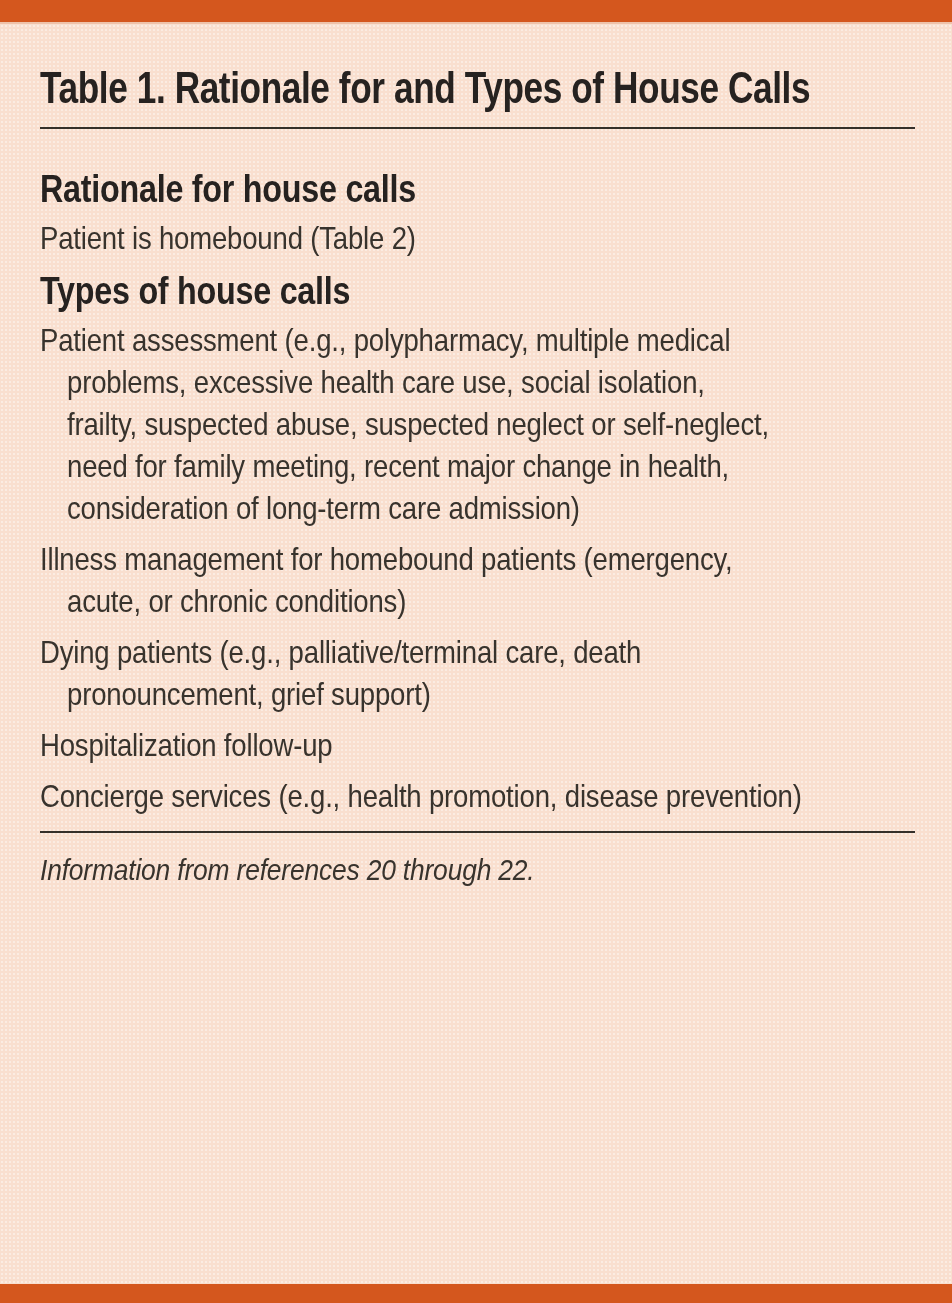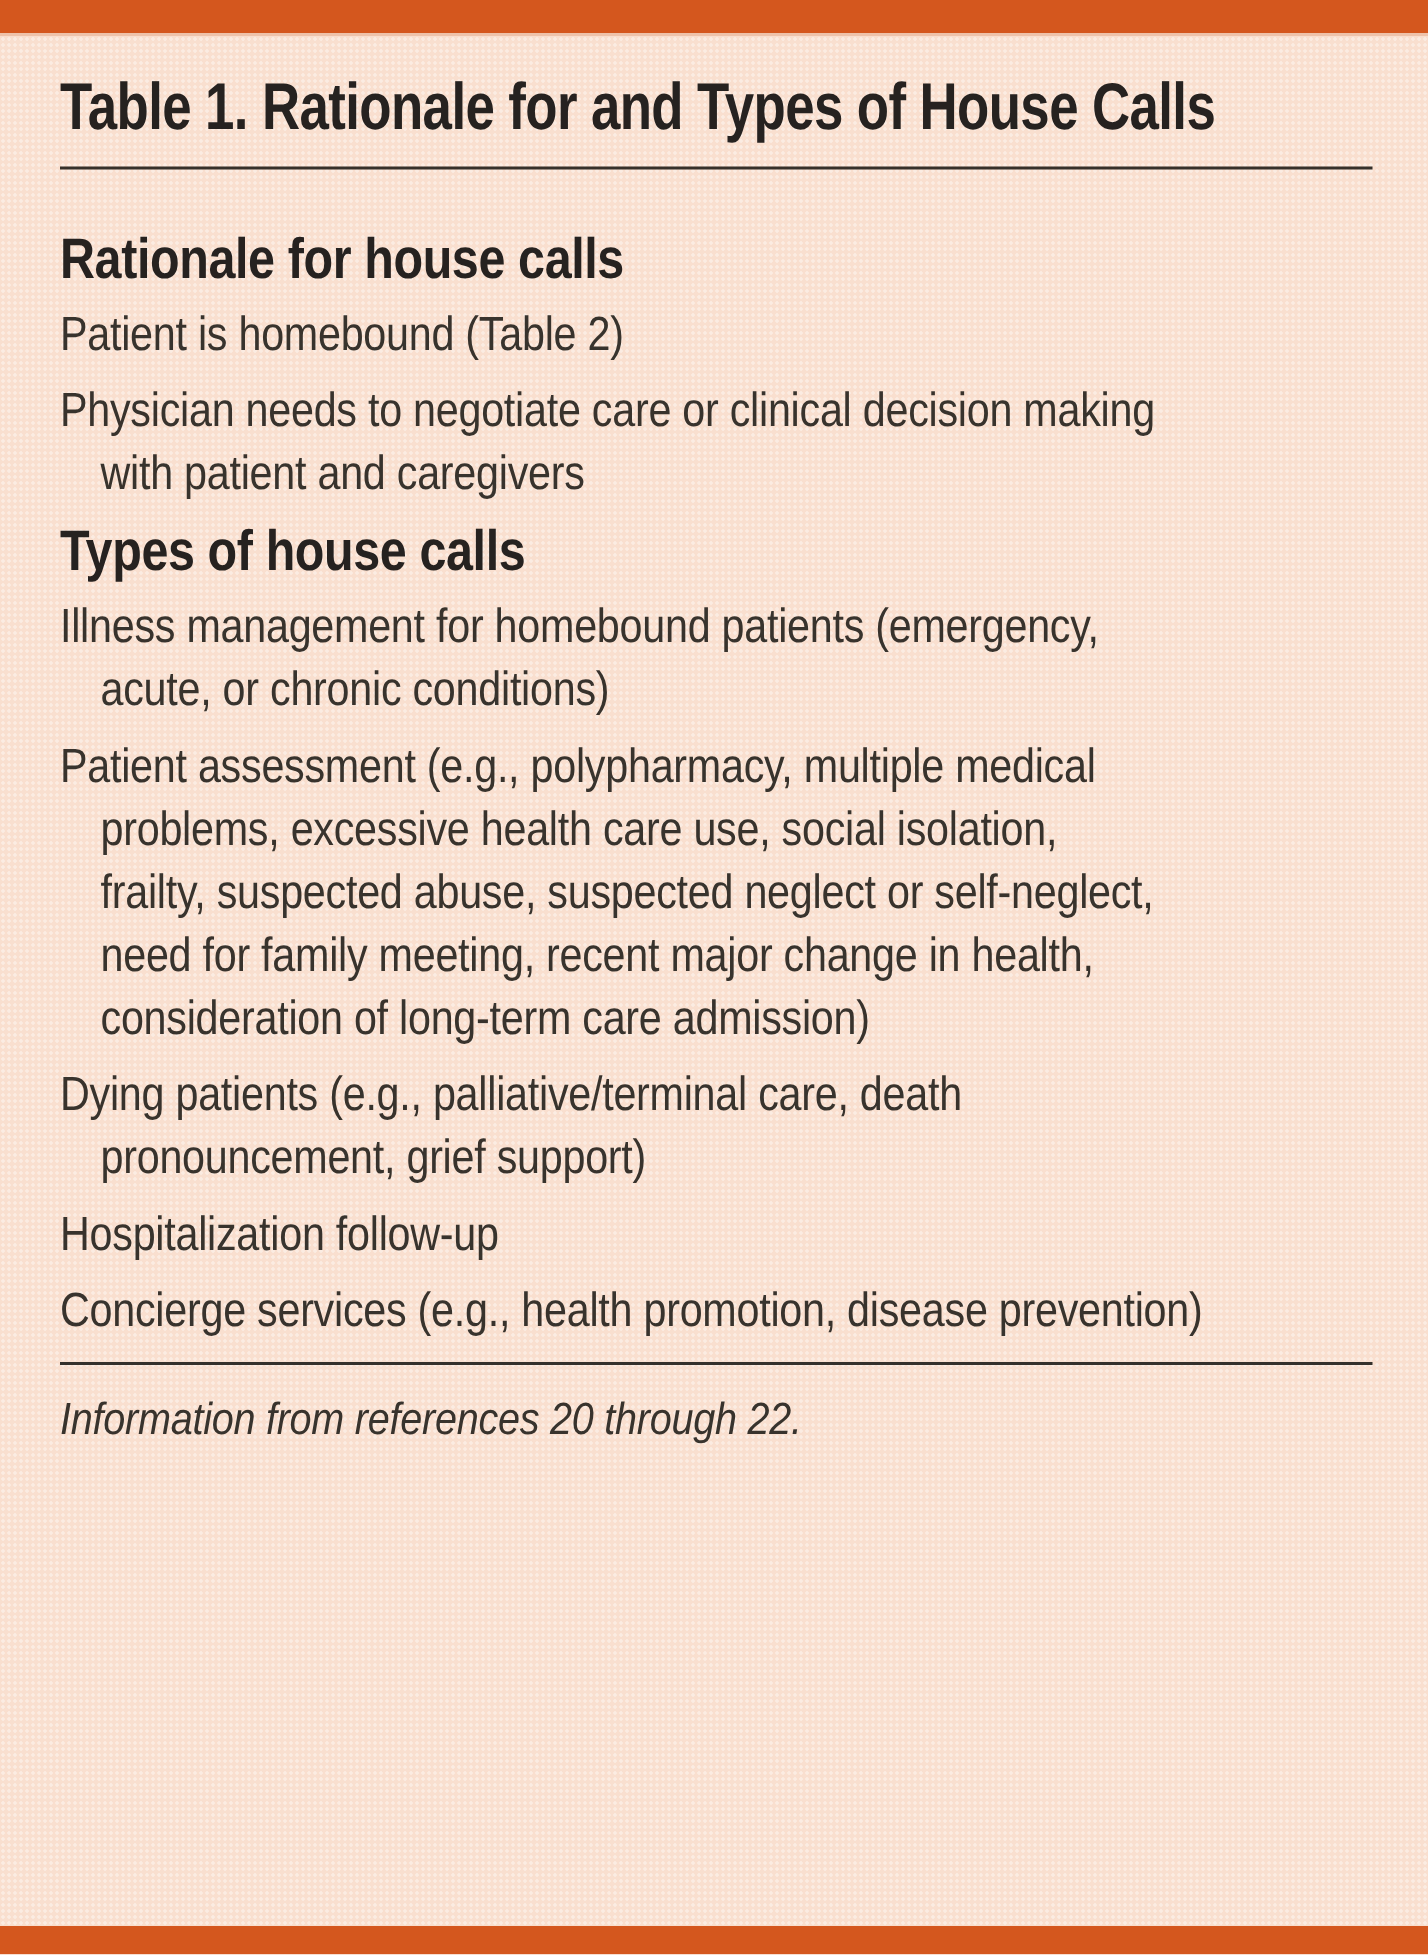--- a/index.html
+++ b/index.html
@@ -17,21 +17,21 @@
     height: 22px;
     background: #d4571e;
     border-bottom: 2px solid #eec3ab;
   }
   .bar-bottom {
     position: absolute;
     left: 0; right: 0; bottom: 0;
     height: 19px;
     background: #d4571e;
   }
-  .content { padding: 24px 37px 0 40px; }
+  .content { padding: 40px 37px 0 40px; }
   .table-title {
     font-size: 44px;
     line-height: 48px;
     font-weight: bold;
     letter-spacing: -0.5px;
     color: #262220;
     white-space: nowrap;
     transform: scaleX(0.80);
     transform-origin: 0 50%;
   }
@@ -84,37 +84,33 @@
 
   <div class="content">
     <div class="table-title">Table 1. Rationale for and Types of House Calls</div>
     <div class="rule"></div>
 
     <div class="section-heading">Rationale for house calls</div>
 
     <div class="item">
       <div class="line">Patient is homebound (Table 2)</div>
     </div>
-    <div class="item">
-      <div class="line">Physician needs to negotiate care or clinical decision making</div>
-      <div class="line cont">with patient and caregivers</div>
-    </div>
 
     <div class="section-heading second">Types of house calls</div>
 
-    <div class="item">
-      <div class="line">Illness management for homebound patients (emergency,</div>
-      <div class="line cont">acute, or chronic conditions)</div>
-    </div>
     <div class="item">
       <div class="line">Patient assessment (e.g., polypharmacy, multiple medical</div>
       <div class="line cont">problems, excessive health care use, social isolation,</div>
       <div class="line cont">frailty, suspected abuse, suspected neglect or self-neglect,</div>
       <div class="line cont">need for family meeting, recent major change in health,</div>
       <div class="line cont">consideration of long-term care admission)</div>
+    </div>
+    <div class="item">
+      <div class="line">Illness management for homebound patients (emergency,</div>
+      <div class="line cont">acute, or chronic conditions)</div>
     </div>
     <div class="item">
       <div class="line">Dying patients (e.g., palliative/terminal care, death</div>
       <div class="line cont">pronouncement, grief support)</div>
     </div>
     <div class="item">
       <div class="line">Hospitalization follow-up</div>
     </div>
     <div class="item">
       <div class="line">Concierge services (e.g., health promotion, disease prevention)</div>

